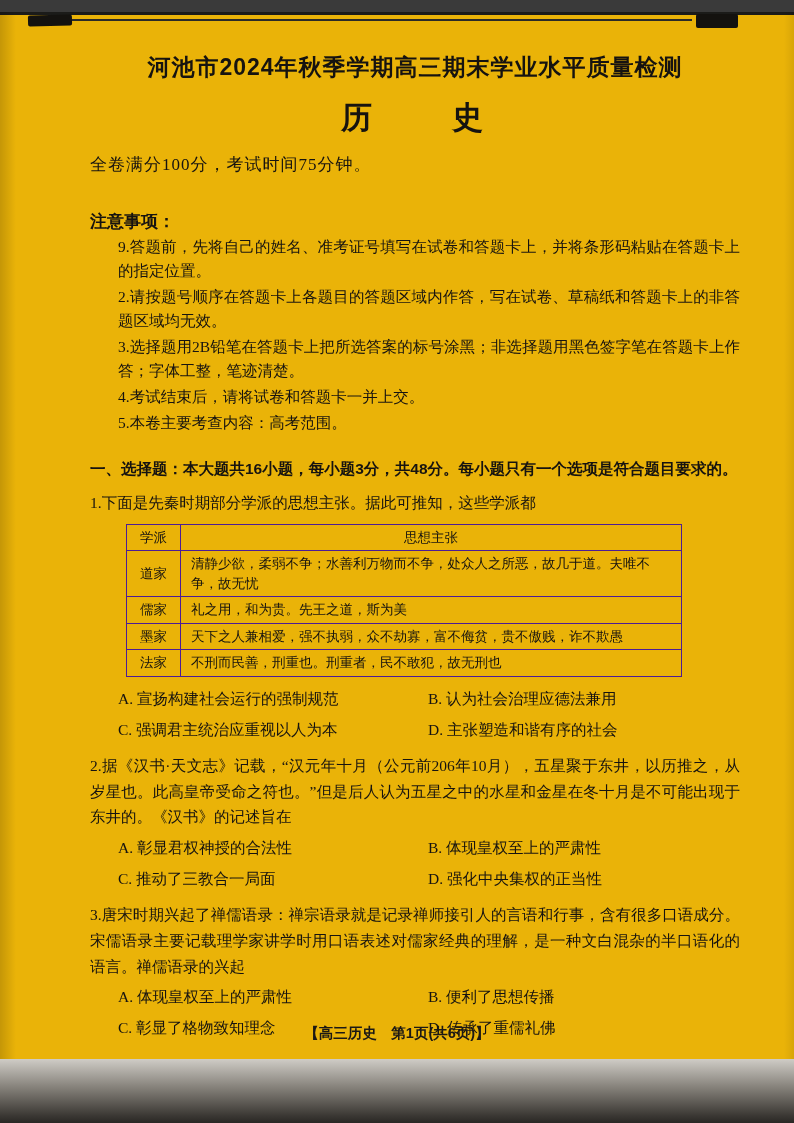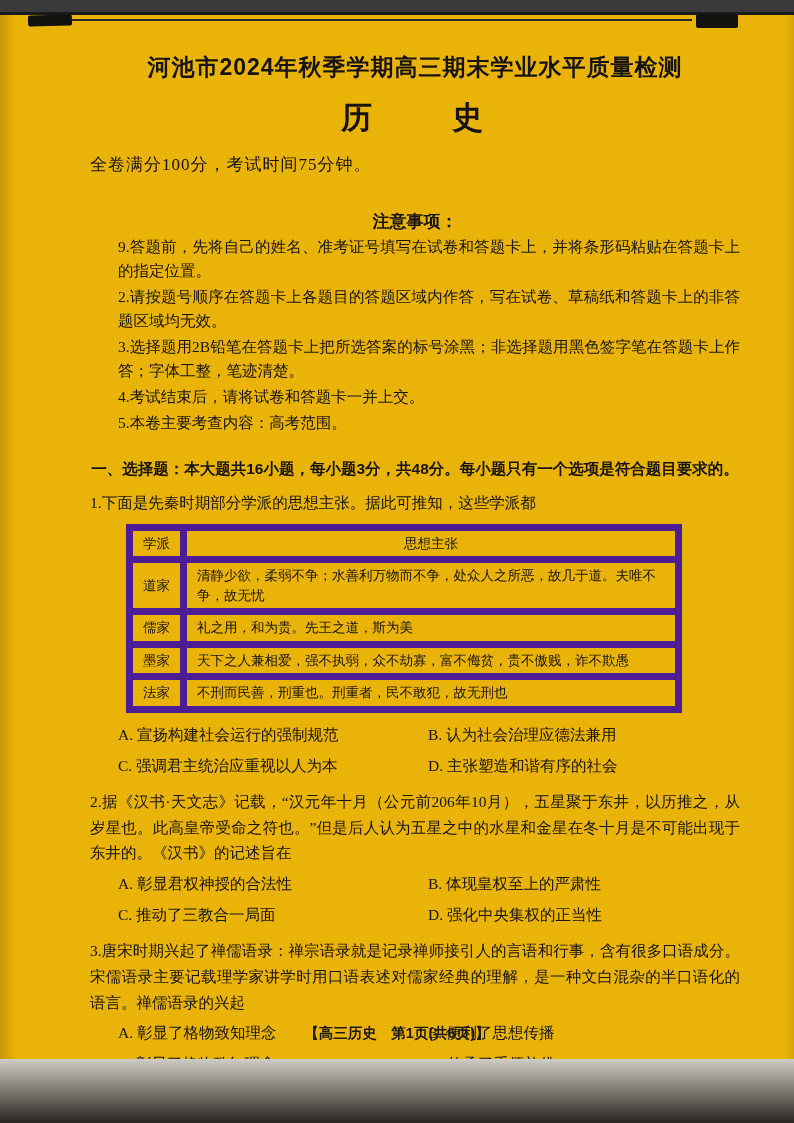--- a/index.html
+++ b/index.html
@@ -20,41 +20,41 @@
   .blob-b     { position:absolute; top:2px; left:696px; width:42px; height:14px; background:#14120f; border-radius:2px; }
   .left-shade { position:absolute; top:0; left:0; width:16px; height:100%;
                 background:linear-gradient(to right, rgba(0,0,0,0.16), rgba(0,0,0,0)); }
   .right-shade{ position:absolute; top:0; right:0; width:10px; height:100%;
                 background:linear-gradient(to left, rgba(0,0,0,0.08), rgba(0,0,0,0)); }
   .bottom-band{ position:absolute; bottom:0; left:0; width:100%; height:76px;
                 background:linear-gradient(to bottom,#cfccc6 0%, #8a867f 35%, #3a3733 75%, #0c0b0a 100%); }
 
   .content { position:absolute; top:40px; left:90px; width:650px; }
 
-  .heiti { font-family:"Liberation Sans","DejaVu Sans",sans-serif;text-align:center; }
+  .heiti { font-family:"Liberation Sans","DejaVu Sans",sans-serif; }
 
   .title   { text-align:center; font-size:23px; font-weight:bold; letter-spacing:1px; }
   .subject { text-align:center; font-size:31px; font-weight:bold; margin-top:14px; letter-spacing:6px; }
   .meta    { font-size:17px; margin-top:14px; letter-spacing:1px; }
 
   .notice-heading { font-size:17px; font-weight:bold; margin-top:34px; }
   .notice-item { font-size:15.5px; line-height:1.55; margin-left:28px; margin-top:2px; text-align:justify; }
 
   .section-heading { font-size:15.5px; font-weight:bold; margin-top:22px; line-height:1.6; }
 
   .q-stem { font-size:15.5px; line-height:1.66; margin-top:8px; text-align:justify; }
 
   table.school-table {
     border-collapse:collapse;
     margin:8px 0 6px 36px;
     width:556px;
     font-size:13.5px;
   }
   table.school-table th, table.school-table td {
-    border:7px solid #4c1d95;
+    border:1px solid #4c1d95;
     padding:3px 10px;
     line-height:1.45;
   }
   table.school-table th { font-weight:normal; text-align:center; }
   table.school-table td.school { width:54px; text-align:center; }
   table.school-table td.idea   { text-align:left; }
 
   .options {
     display:grid;
     grid-template-columns:310px 1fr;
@@ -138,21 +138,21 @@
         <div>A. 彰显君权神授的合法性</div>
         <div>B. 体现皇权至上的严肃性</div>
         <div>C. 推动了三教合一局面</div>
         <div>D. 强化中央集权的正当性</div>
       </div>
     </div>
 
     <div>
       <div class="q-stem">3.唐宋时期兴起了禅儒语录：禅宗语录就是记录禅师接引人的言语和行事，含有很多口语成分。宋儒语录主要记载理学家讲学时用口语表述对儒家经典的理解，是一种文白混杂的半口语化的语言。禅儒语录的兴起</div>
       <div class="options">
-        <div>A. 彰显了格物致知理念</div>
+        <div>A. 体现皇权至上的严肃性</div>
         <div>B. 便利了思想传播</div>
         <div>C. 彰显了格物致知理念</div>
         <div>D. 传承了重儒礼佛</div>
       </div>
     </div>
 
   </div>
 
   <div class="footer">【高三历史　第1页(共6页)】</div>
 

